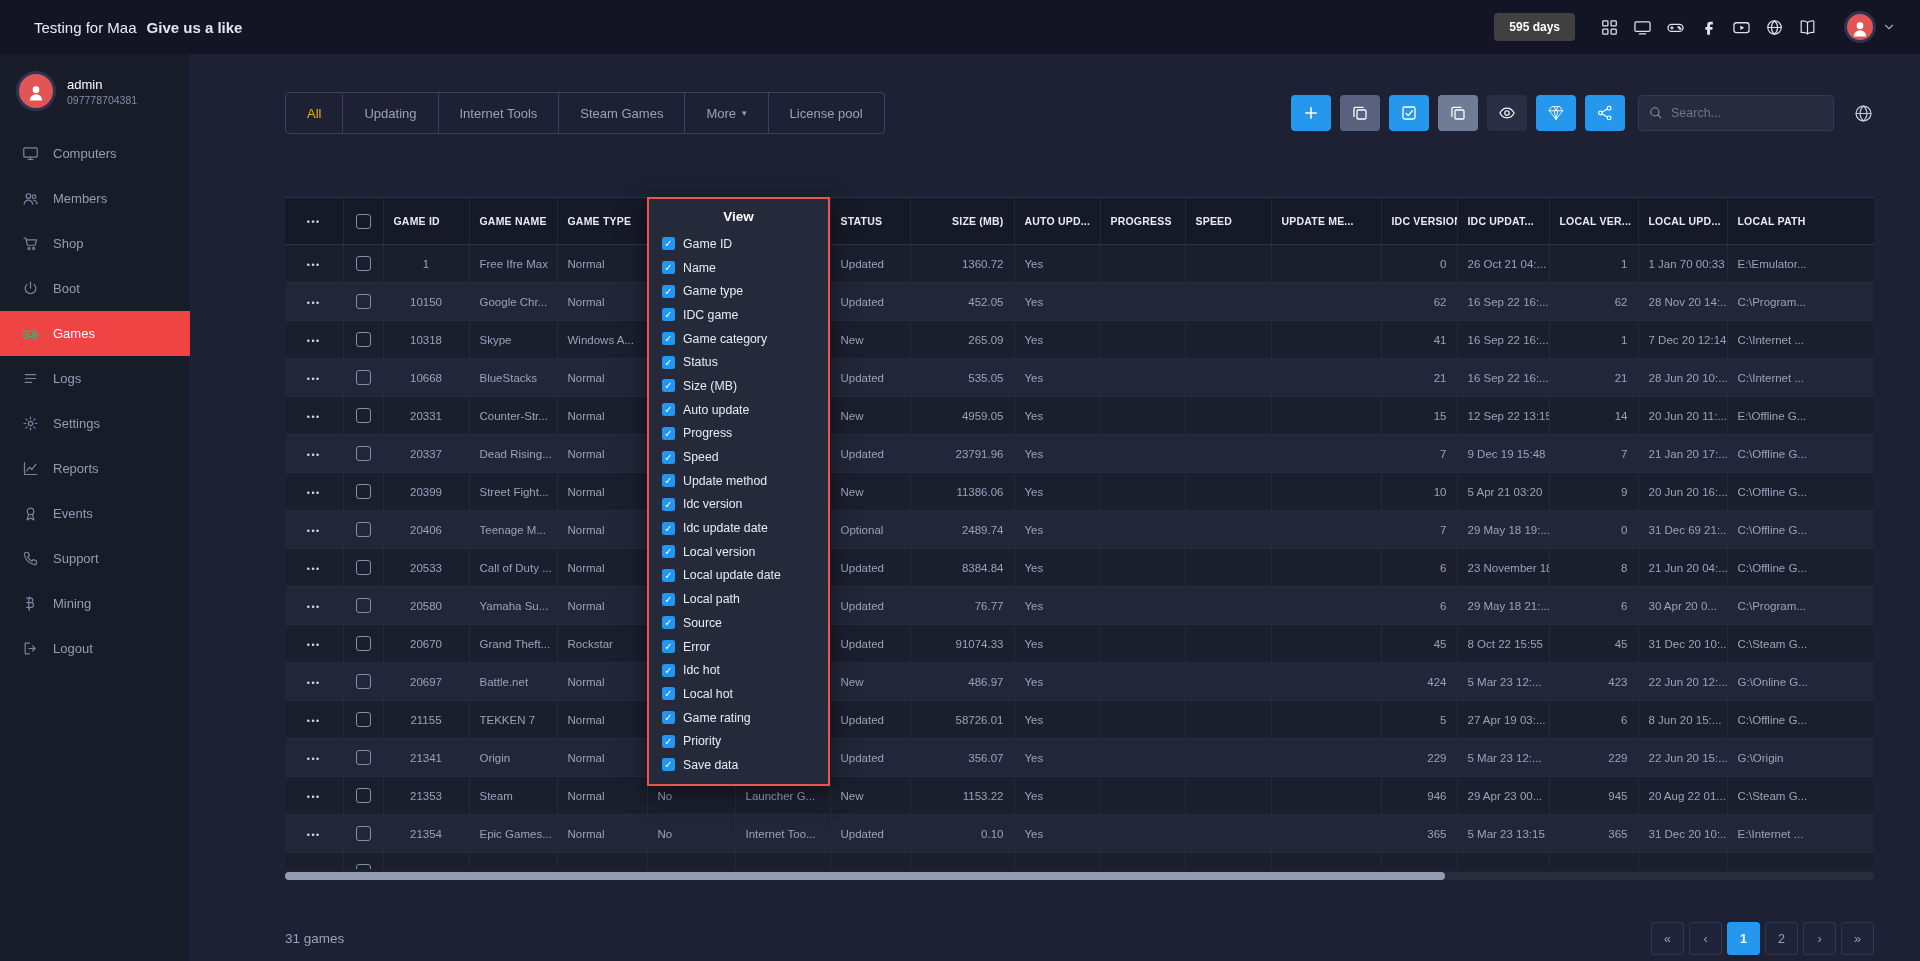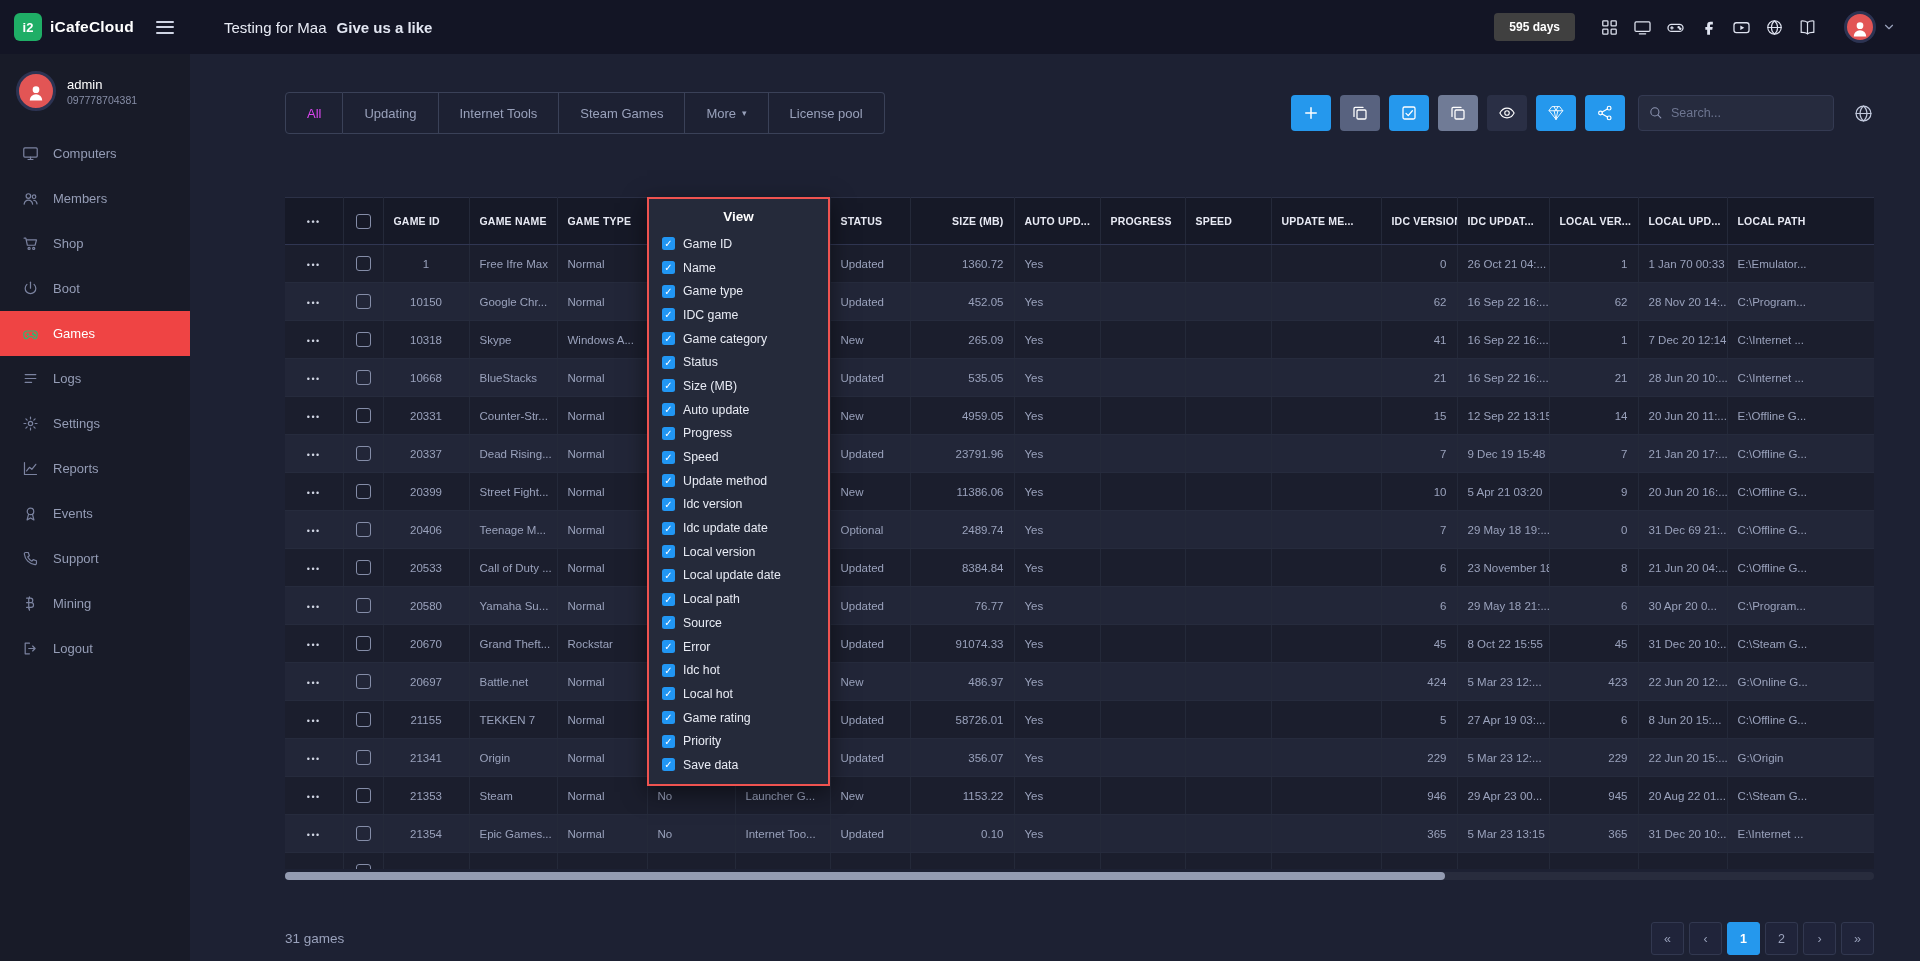--- a/index.html
+++ b/index.html
@@ -48,21 +48,21 @@
   .nav-item.active .nav-icon{color:#2eb872;}
 
   
   .main{position:absolute;top:54px;left:190px;width:1730px;height:907px;padding:38px 46px 0 95px;}
   .tabs-row{display:flex;align-items:center;height:42px;}
   .tabs{display:flex;height:42px;}
   .tab{display:flex;align-items:center;gap:6px;padding:0 21px;border:1px solid #3a4158;border-left-width:0;
        color:#99a1bb;font-size:13px;cursor:pointer;white-space:nowrap;}
   .tab:first-child{border-left-width:1px;border-radius:4px 0 0 4px;}
   .tab:last-child{border-radius:0 4px 4px 0;}
-  .tab.active{color:#d946ef;}
+  .tab.active{color:#eab308;}
   .tab .caret{font-size:9px;color:#99a1bb;}
   .toolbar{margin-left:auto;display:flex;align-items:center;gap:9px;}
   .tb-btn{width:40px;height:36px;border-radius:4px;display:flex;align-items:center;justify-content:center;
           color:#fff;cursor:pointer;flex:none;}
   .tb-btn svg{width:18px;height:18px;}
   .btn-blue{background:#2598ed;}
   .btn-slate{background:#58627f;}
   .btn-gray{background:#707b96;}
   .btn-dark{background:#2a2f45;}
   .search-box{position:relative;margin-left:4px;}
@@ -116,31 +116,20 @@
           color:#99a1bb;font-size:12.5px;display:flex;align-items:center;justify-content:center;
           cursor:pointer;padding:0 8px;}
   .pg-btn.active{background:#2598ed;border-color:#2598ed;color:#fff;font-weight:700;}
 </style>
 </head>
 <body>
 
 <div class="app">
 
   <header class="topbar">
-    <div class="brand-zone">
-      <div class="brand-left">
-        <span class="logo">i2</span>
-        <span class="brand-name">iCafeCloud</span>
-      </div>
-      <span class="hamburger">
-          <i></i>
-          <i></i>
-          <i></i>
-        </span>
-    </div>
     <span class="page-title">Testing for Maa</span>
     <a class="like-text">Give us a like</a>
     <div class="topbar-right">
       <span class="days-badge">595 days</span>
       <div class="tb-icons">
           <span class="tb-icon"><svg viewBox="0 0 24 24" fill="none" stroke="currentColor" stroke-width="1.6" stroke-linecap="round" stroke-linejoin="round">
               <rect x="3.5" y="3.5" width="6.5" height="6.5" rx="1"></rect>
               <rect x="14" y="3.5" width="6.5" height="6.5" rx="1"></rect>
               <rect x="3.5" y="14" width="6.5" height="6.5" rx="1"></rect>
               <rect x="14" y="14" width="6.5" height="6.5" rx="1"></rect>

